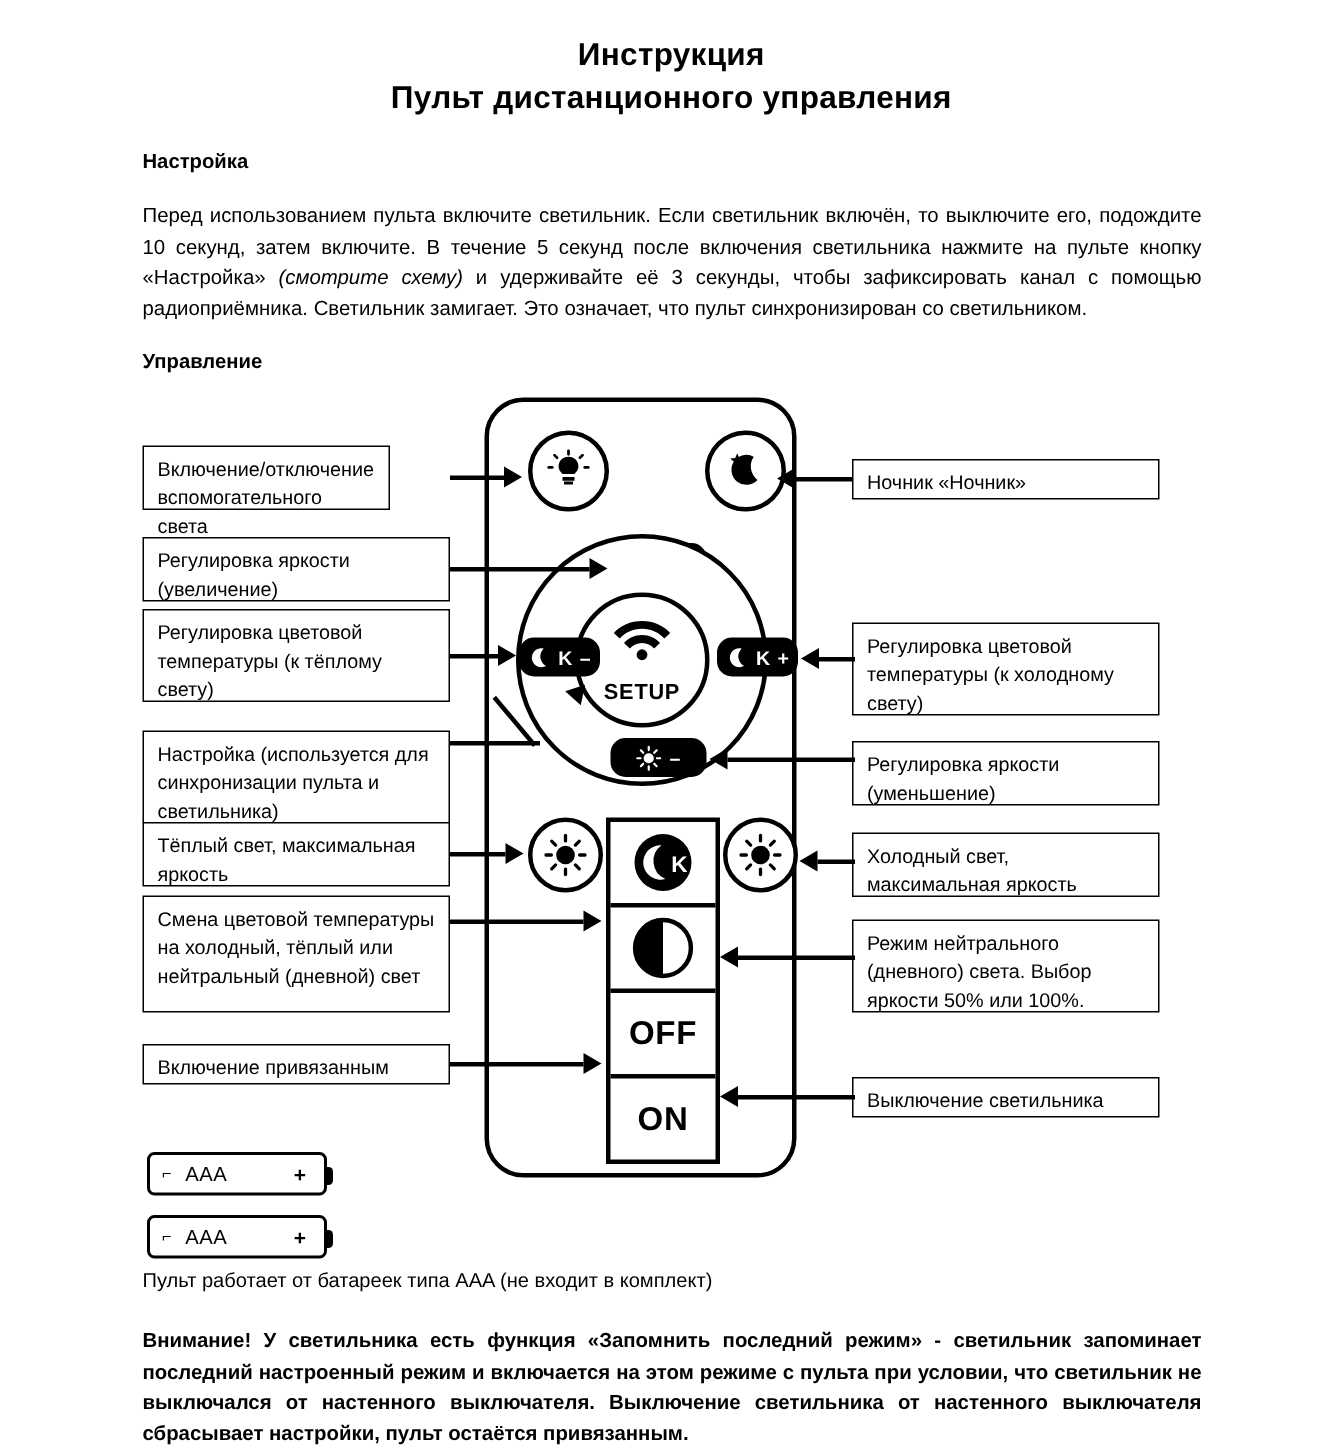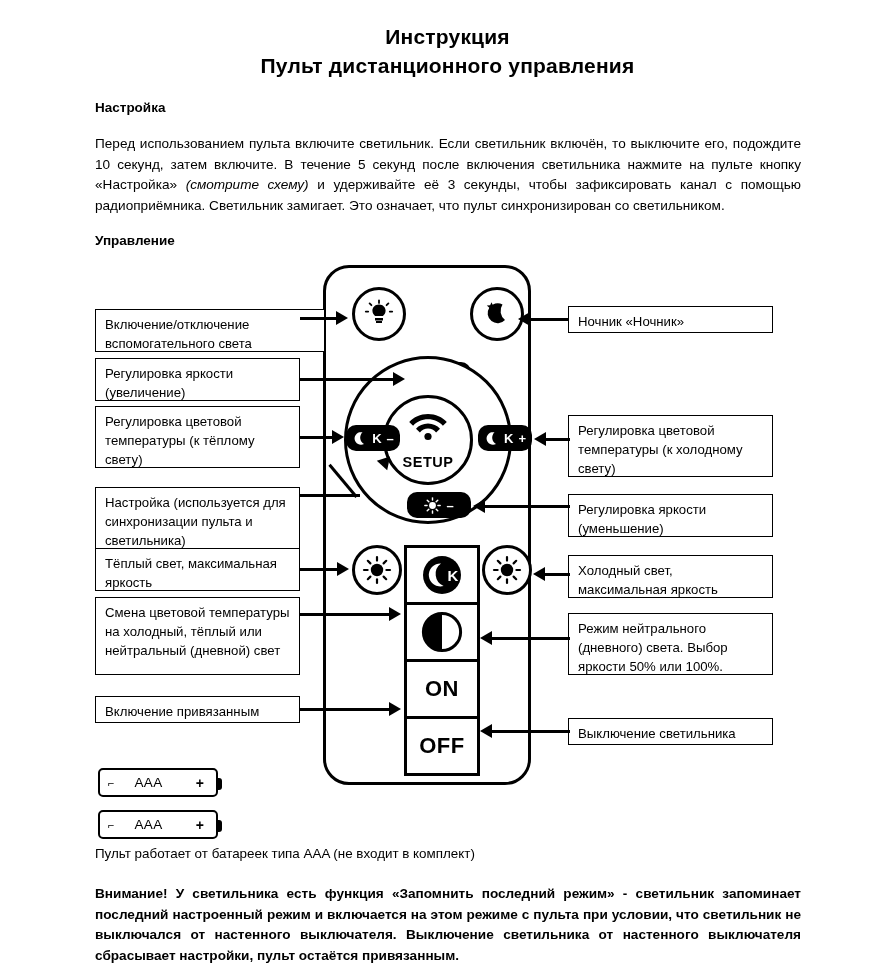--- a/index.html
+++ b/index.html
@@ -194,21 +194,21 @@
     background: #fff;
     display: flex;
     align-items: center;
     font-size: 13.5px;
   }
   .battery .bminus {
     margin-left: 8px;
     font-size: 11px;
   }
   .battery .blabel {
-    margin-left: 20px;
+    margin-left: 9px;
     letter-spacing: 0.4px;
   }
   .battery .bplus {
     margin-left: auto;
     margin-right: 12px;
     font-size: 14px;
     font-weight: bold;
   }
   .battery .cap {
     position: absolute;
@@ -379,25 +379,25 @@
         <path d="M22 11.5 a11.5 11.5 0 1 0 2.6 22.5 a13 13 0 0 1 -2.6 -22.5 z" fill="#fff"></path>
         <text x="28.5" y="29" font-family="Liberation Sans, sans-serif" font-size="15" font-weight="bold" fill="#fff">K</text>
       </svg>
     </div>
     <div class="keycell">
       <svg width="46" height="46" viewBox="0 0 46 46">
         <circle cx="23" cy="23" r="18.6" fill="none" stroke="#000" stroke-width="3"></circle>
         <path d="M23 5 a18 18 0 0 0 0 36 z" fill="#000"></path>
       </svg>
     </div>
+    <div class="keycell text">OFF</div>
     <div class="keycell text">ON</div>
-    <div class="keycell text">OFF</div>
-  </div>
-
-  <div class="label" style="left:95px; top:297px; width:230px; height:43px;margin-top:12px;">Включение/отключение вспомогательного света</div>
+  </div>
+
+  <div class="label" style="left:95px; top:297px; width:165px; height:43px;">Включение/отключение вспомогательного света</div>
   <div class="ln hln" style="left:300px; top:317px; width:36px;"></div>
   <div class="arrow-r" style="left:336px; top:311px;"></div>
 
   <div class="label" style="left:95px; top:358px; width:205px; height:43px;">Регулировка яркости (увеличение)</div>
   <div class="ln hln" style="left:300px; top:378px; width:93px;"></div>
   <div class="arrow-r" style="left:393px; top:372px;"></div>
 
   <div class="label" style="left:95px; top:406px; width:205px; height:62px;">Регулировка цветовой температуры (к тёплому свету)</div>
   <div class="ln hln" style="left:300px; top:436px; width:32px;"></div>
   <div class="arrow-r" style="left:332px; top:430px;"></div>

